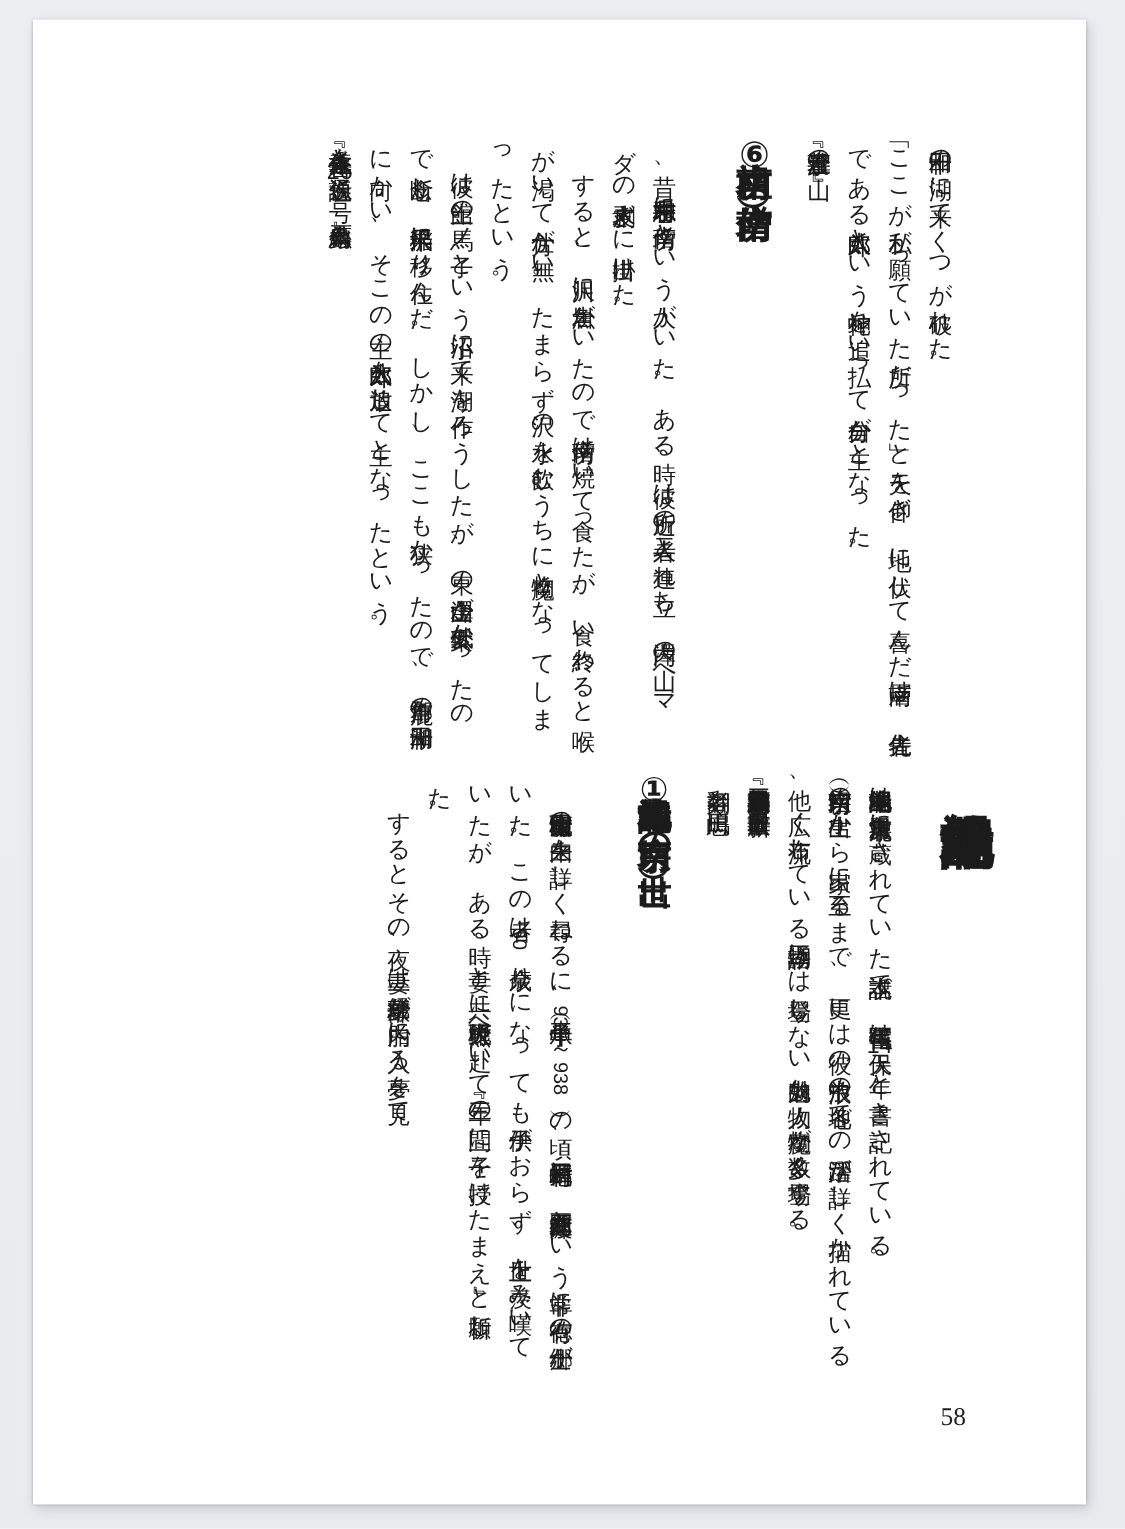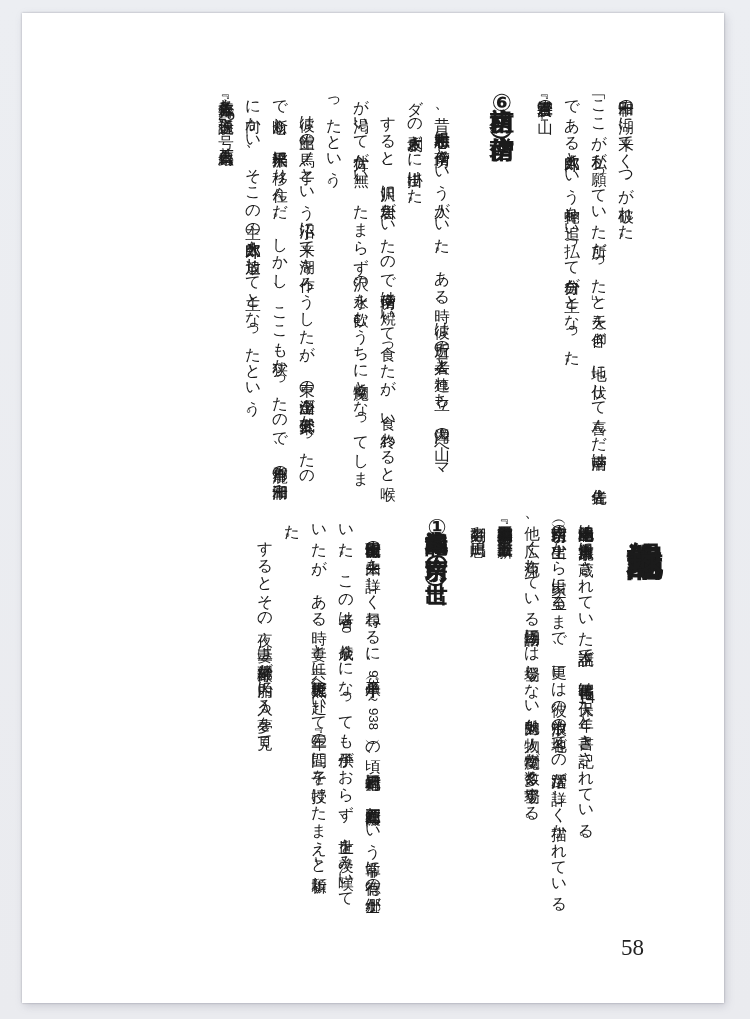--- a/index.html
+++ b/index.html
@@ -72,21 +72,21 @@
     font-weight: 700;
     height: 100%;
   }
   .tcy { text-combine-upright: all; }
   .num { font-size: 0.85em; }
   .page-number {
     position: absolute;
     top: 922px;
     right: 80px;
     font-family: "Liberation Serif", "DejaVu Serif", serif;
-    font-size: 23px;
+    font-size: 17px;
     color: #222222;
   }
 </style>
 </head>
 <body>
 
 <div class="viewport">
   <div class="sheet">
 
     <section class="vblock sec1">

